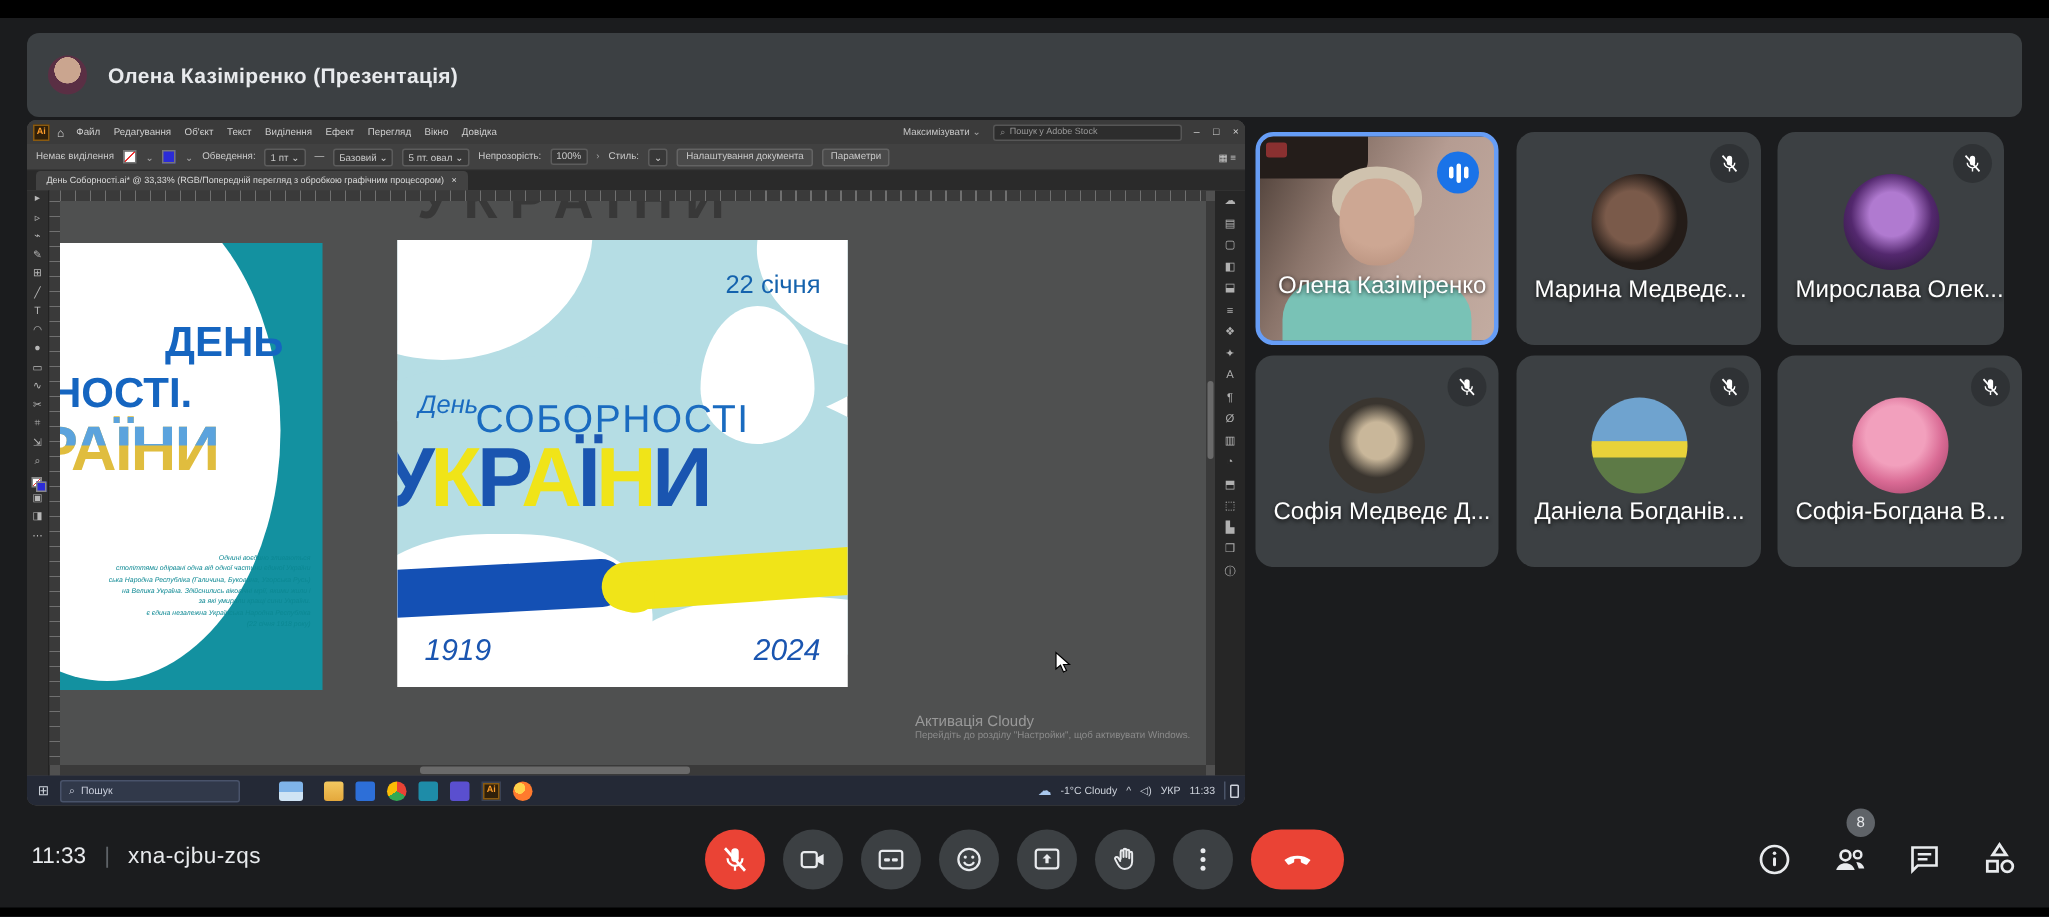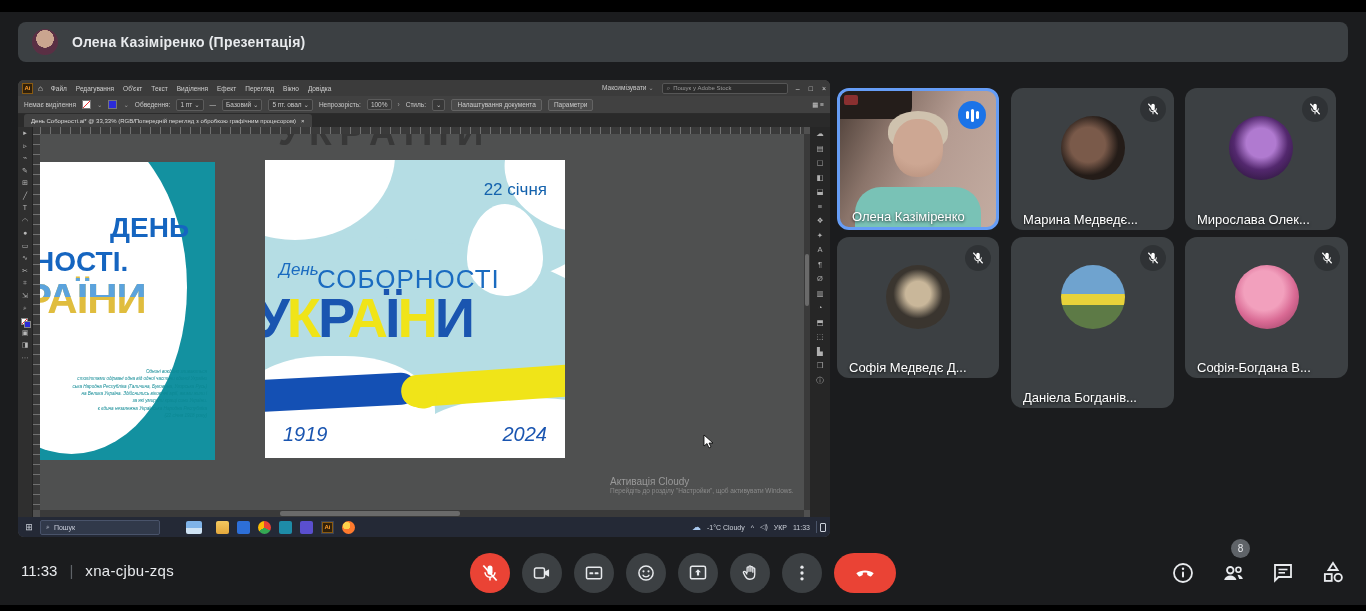--- a/index.html
+++ b/index.html
@@ -3,21 +3,21 @@
 <meta charset="utf-8">
 <style>
   * { margin:0; padding:0; box-sizing:border-box; }
   html,body { width:1366px; height:611px; overflow:hidden; background:#191a1c;
     font-family:"Liberation Sans", sans-serif; }
   .abs { position:absolute; }
   #stage { position:relative; width:1366px; height:611px; background:#1b1c1e; }
   .letterbox { position:absolute; left:0; width:1366px; background:#000; }
 
   
-  #banner { left:18px; top:22px; width:1330px; height:40px; background:#3c4043;
+  #banner { left:18px; top:22px; width:1330px; height:56px; background:#3c4043;
     border-radius:8px; display:flex; align-items:center; gap:14px; padding:0 14px; }
   #banner .avatar { width:26px; height:26px; border-radius:50%;
     background:radial-gradient(circle at 50% 38%, #caa58f 0 42%, #5a2f44 43% 100%); flex:0 0 auto; }
   #banner .name { color:#e8eaed; font-size:14px; font-weight:700; letter-spacing:.2px; }
 
   
   #screen { left:18px; top:80px; width:812px; height:457px; border-radius:6px;
     overflow:hidden; background:#505050; }
   .ttl { left:0; top:0; width:812px; height:16px; background:#3b3b3b; display:flex;
     align-items:center; font-size:6.5px; color:#cfcfcf; }
@@ -140,21 +140,21 @@
   .tb-ff { border-radius:50%; background:radial-gradient(circle at 35% 35%, #ffd24a 0 30%, #ff7a2d 31% 100%); }
   .tray { margin-left:auto; display:flex; align-items:center; gap:6px; font-size:7px;
     padding-right:4px; color:#ccd1da; }
   .tray .cloud { color:#a9c8ee; font-size:9px; }
   .tray .nbox { width:10px; height:12px; border-left:1px solid #4a5468; padding-left:3px;
     display:flex; align-items:center; }
   .tray .nbi { width:8px; height:9px; border:1px solid #ccd1da; border-radius:1px; }
 
   
   .tile { position:absolute; background:#3c4043; border-radius:12px; overflow:hidden; }
-  .tile .pname { position:absolute; left:12px; bottom:3px; color:#fff; font-size:13px;
+  .tile .pname { position:absolute; left:12px; bottom:27px; color:#fff; font-size:16px;
     font-weight:500; text-shadow:0 1px 3px rgba(0,0,0,.8); white-space:nowrap; }
   .tile .av { position:absolute; left:50%; top:28px; transform:translateX(-50%);
     width:64px; height:64px; border-radius:50%; }
   .micoff { position:absolute; right:8px; top:8px; width:26px; height:26px; border-radius:50%;
     background:rgba(45,48,51,.85); display:flex; align-items:center; justify-content:center; }
   .speakbadge { position:absolute; right:10px; top:10px; width:28px; height:28px;
     border-radius:50%; background:#1a73e8; display:flex; align-items:center;
     justify-content:center; gap:2px; }
   .speakbadge i { display:block; width:3px; background:#fff; border-radius:2px; }
   #tile1 { left:837px; top:88px; width:162px; height:142px; border:3px solid #669df6;
@@ -166,21 +166,21 @@
   #tile1 .hair { position:absolute; left:50%; top:20px; transform:translateX(-50%);
     width:60px; height:40px; border-radius:50% 50% 42% 42%; background:#cfc2ae; }
   #tile1 .head { position:absolute; left:50%; top:28px; transform:translateX(-50%);
     width:50px; height:58px; border-radius:46%;
     background:radial-gradient(circle at 50% 35%, #cda793 0 55%, #b68f7c 100%); }
   #tile1 .shirt { position:absolute; left:50%; bottom:-6px; transform:translateX(-50%);
     width:126px; height:46px; border-radius:26px 26px 0 0; background:#79c2b6; }
   #tile2 { left:1011px; top:88px; width:163px; height:142px; }
   #tile3 { left:1185px; top:88px; width:151px; height:142px; }
   #tile4 { left:837px; top:237px; width:162px; height:141px; }
-  #tile5 { left:1011px; top:237px; width:163px; height:171px; }
+  #tile5 { left:1011px; top:237px; width:163px; height:141px; }
   #tile6 { left:1185px; top:237px; width:163px; height:141px;text-align:right; }
   #tile7 { left:970px; top:386px; width:245px; height:138px;
     background:linear-gradient(160deg,#c9cbdc 0%,#c2c3d6 60%,#b8b9cb 100%); }
   #tile7 .hair7 { position:absolute; left:50%; top:8px; transform:translateX(-50%);
     width:78px; height:70px; border-radius:50% 50% 44% 44%; background:#42372f; }
   #tile7 .head7 { position:absolute; left:50%; top:22px; transform:translateX(-50%);
     width:58px; height:70px; border-radius:46%;
     background:radial-gradient(circle at 50% 38%, #cfa792 0 55%, #b88e79 100%); }
   #tile7 .glasses { position:absolute; left:50%; top:48px; transform:translateX(-50%);
     width:52px; height:12px; border:2px solid #4a403a; border-radius:6px;

